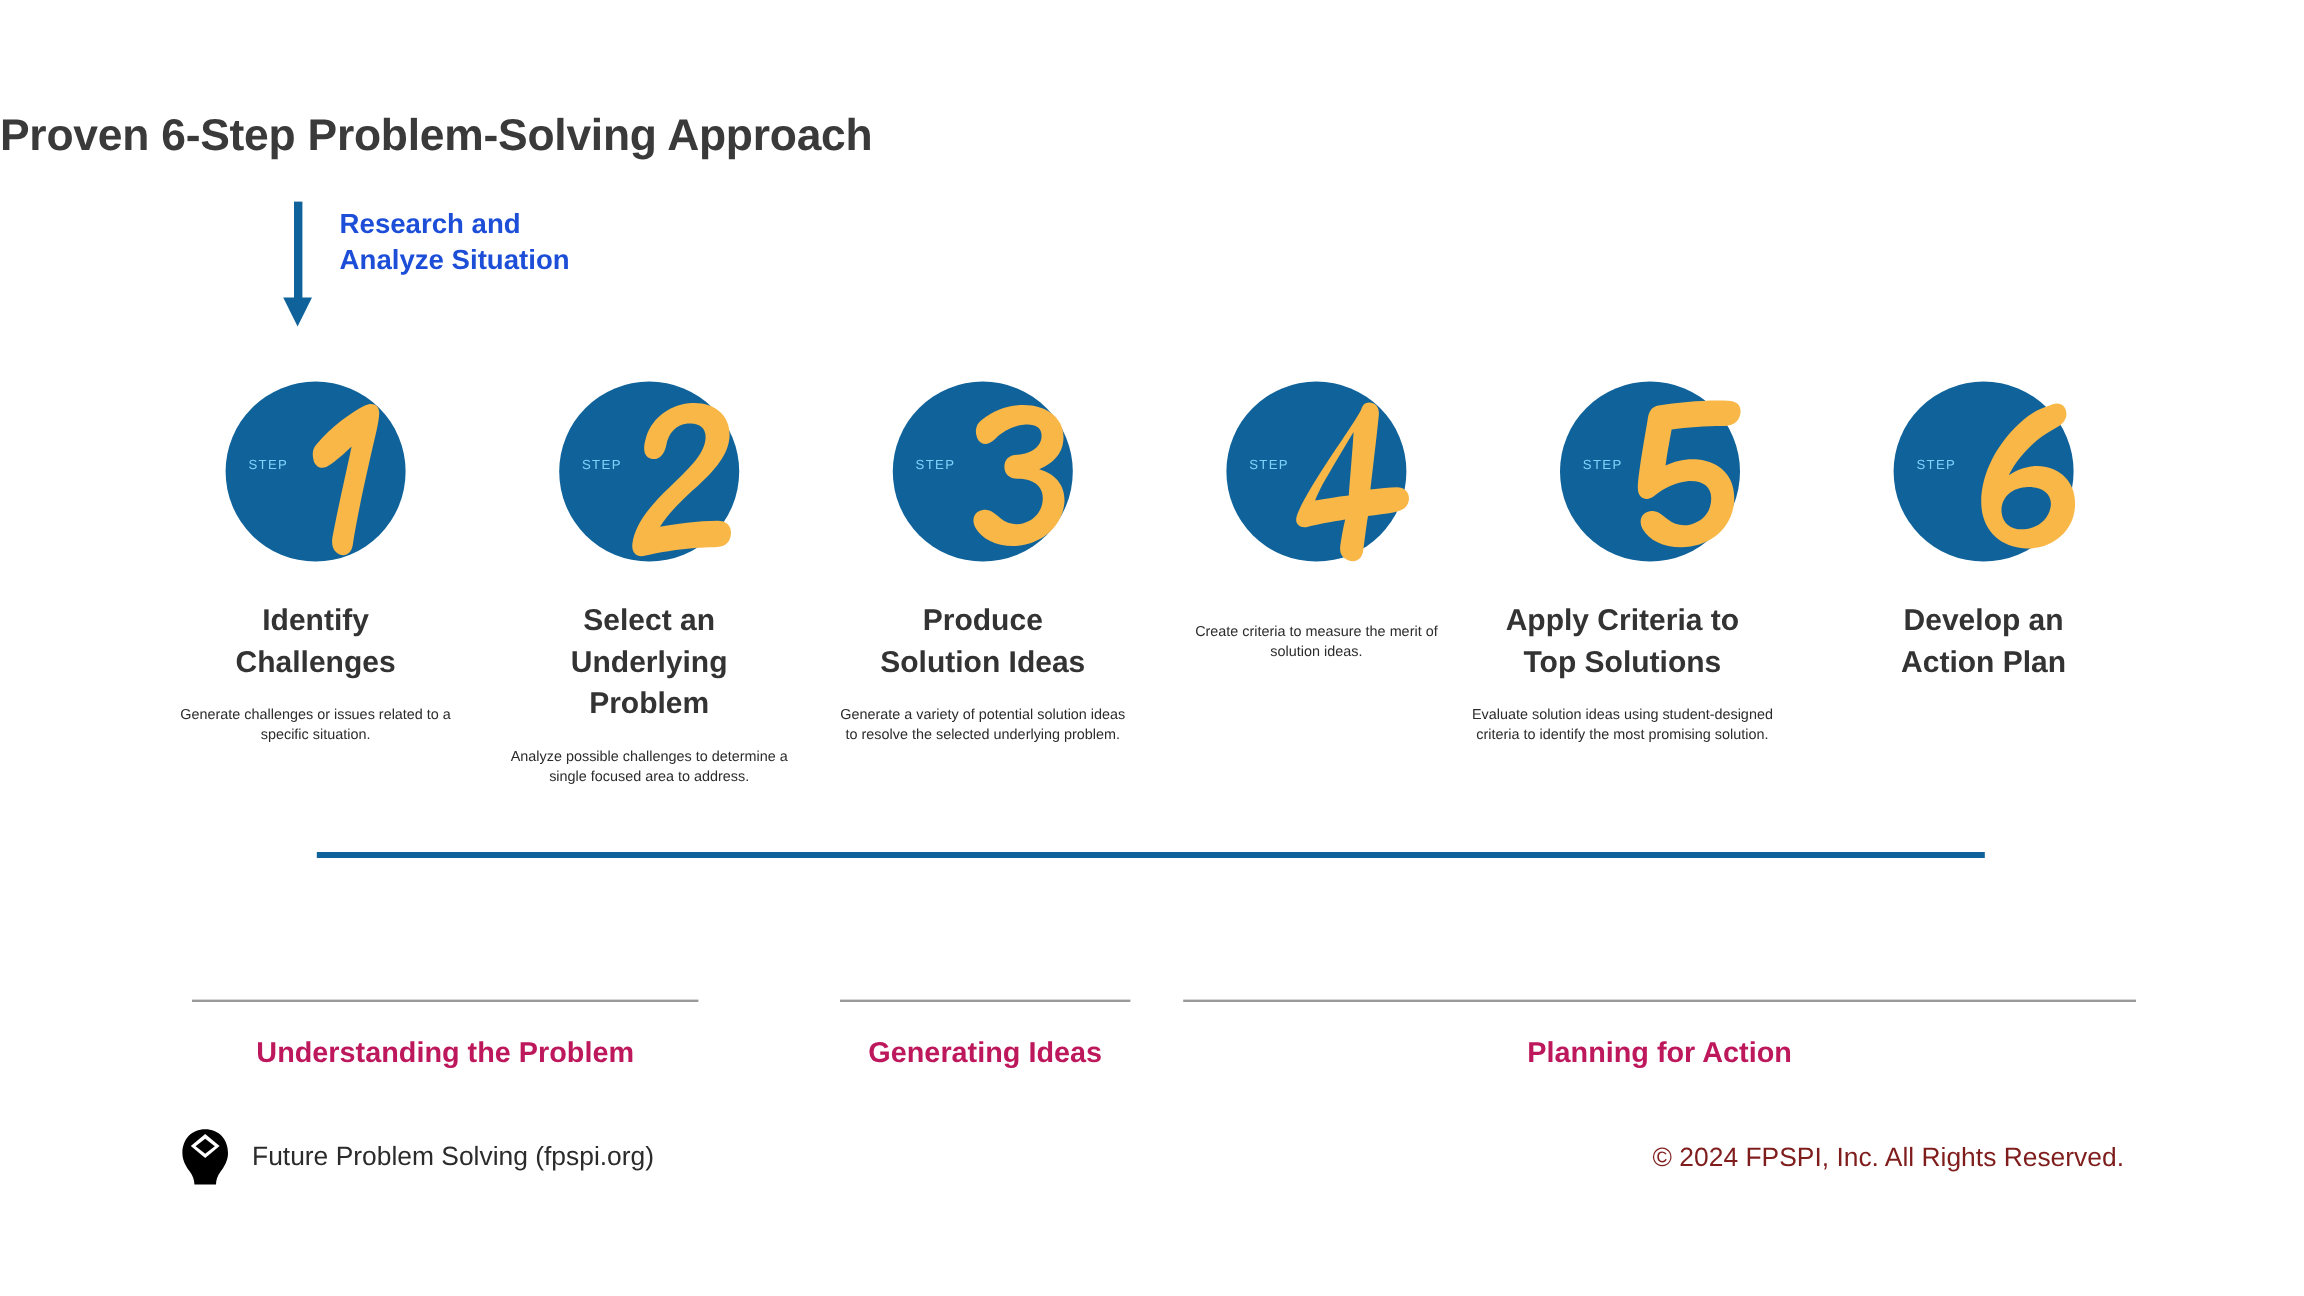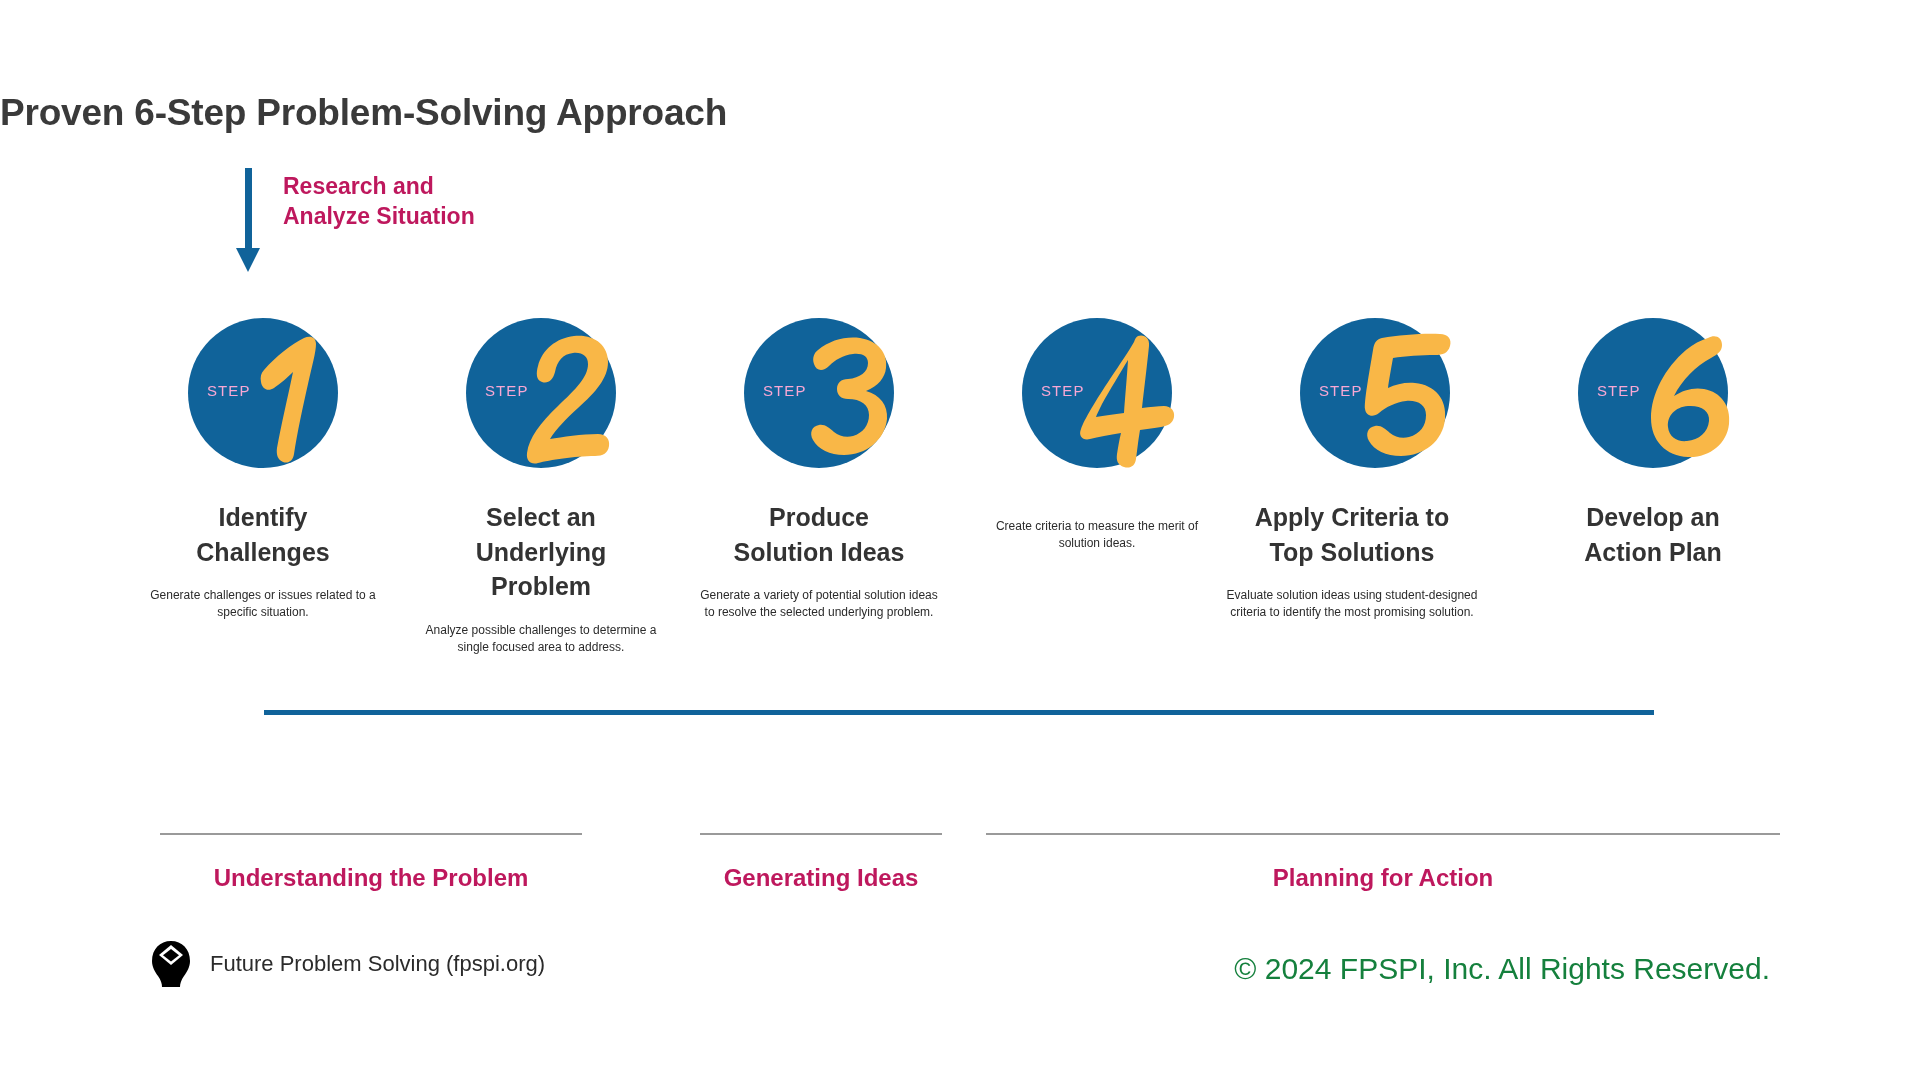--- a/index.html
+++ b/index.html
@@ -58,21 +58,21 @@
     width: 0; height: 0;
     border-left: 12.5px solid transparent;
     border-right: 12.5px solid transparent;
     border-top: 24px solid #10639A;
   }
   .research-label {
     margin-left: 21px;
     font-size: 23px;
     font-weight: bold;
     line-height: 1.32;
-    color: #be185d;
+    color: #1d4ed8;
     white-space: pre-line;
     padding-top: 3px;
   }
 
   
   .steps-row {
     position: absolute;
     left: 0;
     top: 318px;
     width: 1920px;
@@ -91,23 +91,23 @@
     width: 150px;
     height: 150px;
     border-radius: 50%;
     background: #10639A;
     top: 0;
   }
   .circle .step-word {
     position: absolute;
     left: 19px;
     top: 64px;
-    font-size: 15px;
+    font-size: 11px;
     letter-spacing: 1.1px;
-    color: #f9a8d4;
+    color: #7dd3fc;
     font-weight: normal;
   }
   .numeral {
     position: absolute;
     left: 58px;
     top: 4px;
     width: 100px;
     height: 146px;
     overflow: visible;
     pointer-events: none;
@@ -163,22 +163,22 @@
   .footer-logo { width: 42px; height: 48px; flex: 0 0 auto; }
   .footer-text {
     margin-left: 18px;
     font-size: 22px;
     color: #2b2b2b;
   }
   .footer-right {
     position: absolute;
     right: 150px;
     top: 952px;
-    font-size: 30px;
-    color: #15803d;
+    font-size: 22px;
+    color: #7f1d1d;
     text-align: right;
   }
 </style>
 </head>
 <body>
 
 <div class="page-title">Proven 6-Step Problem-Solving Approach</div>
 
 <div class="research-block">
   <div class="arrow-wrap">

